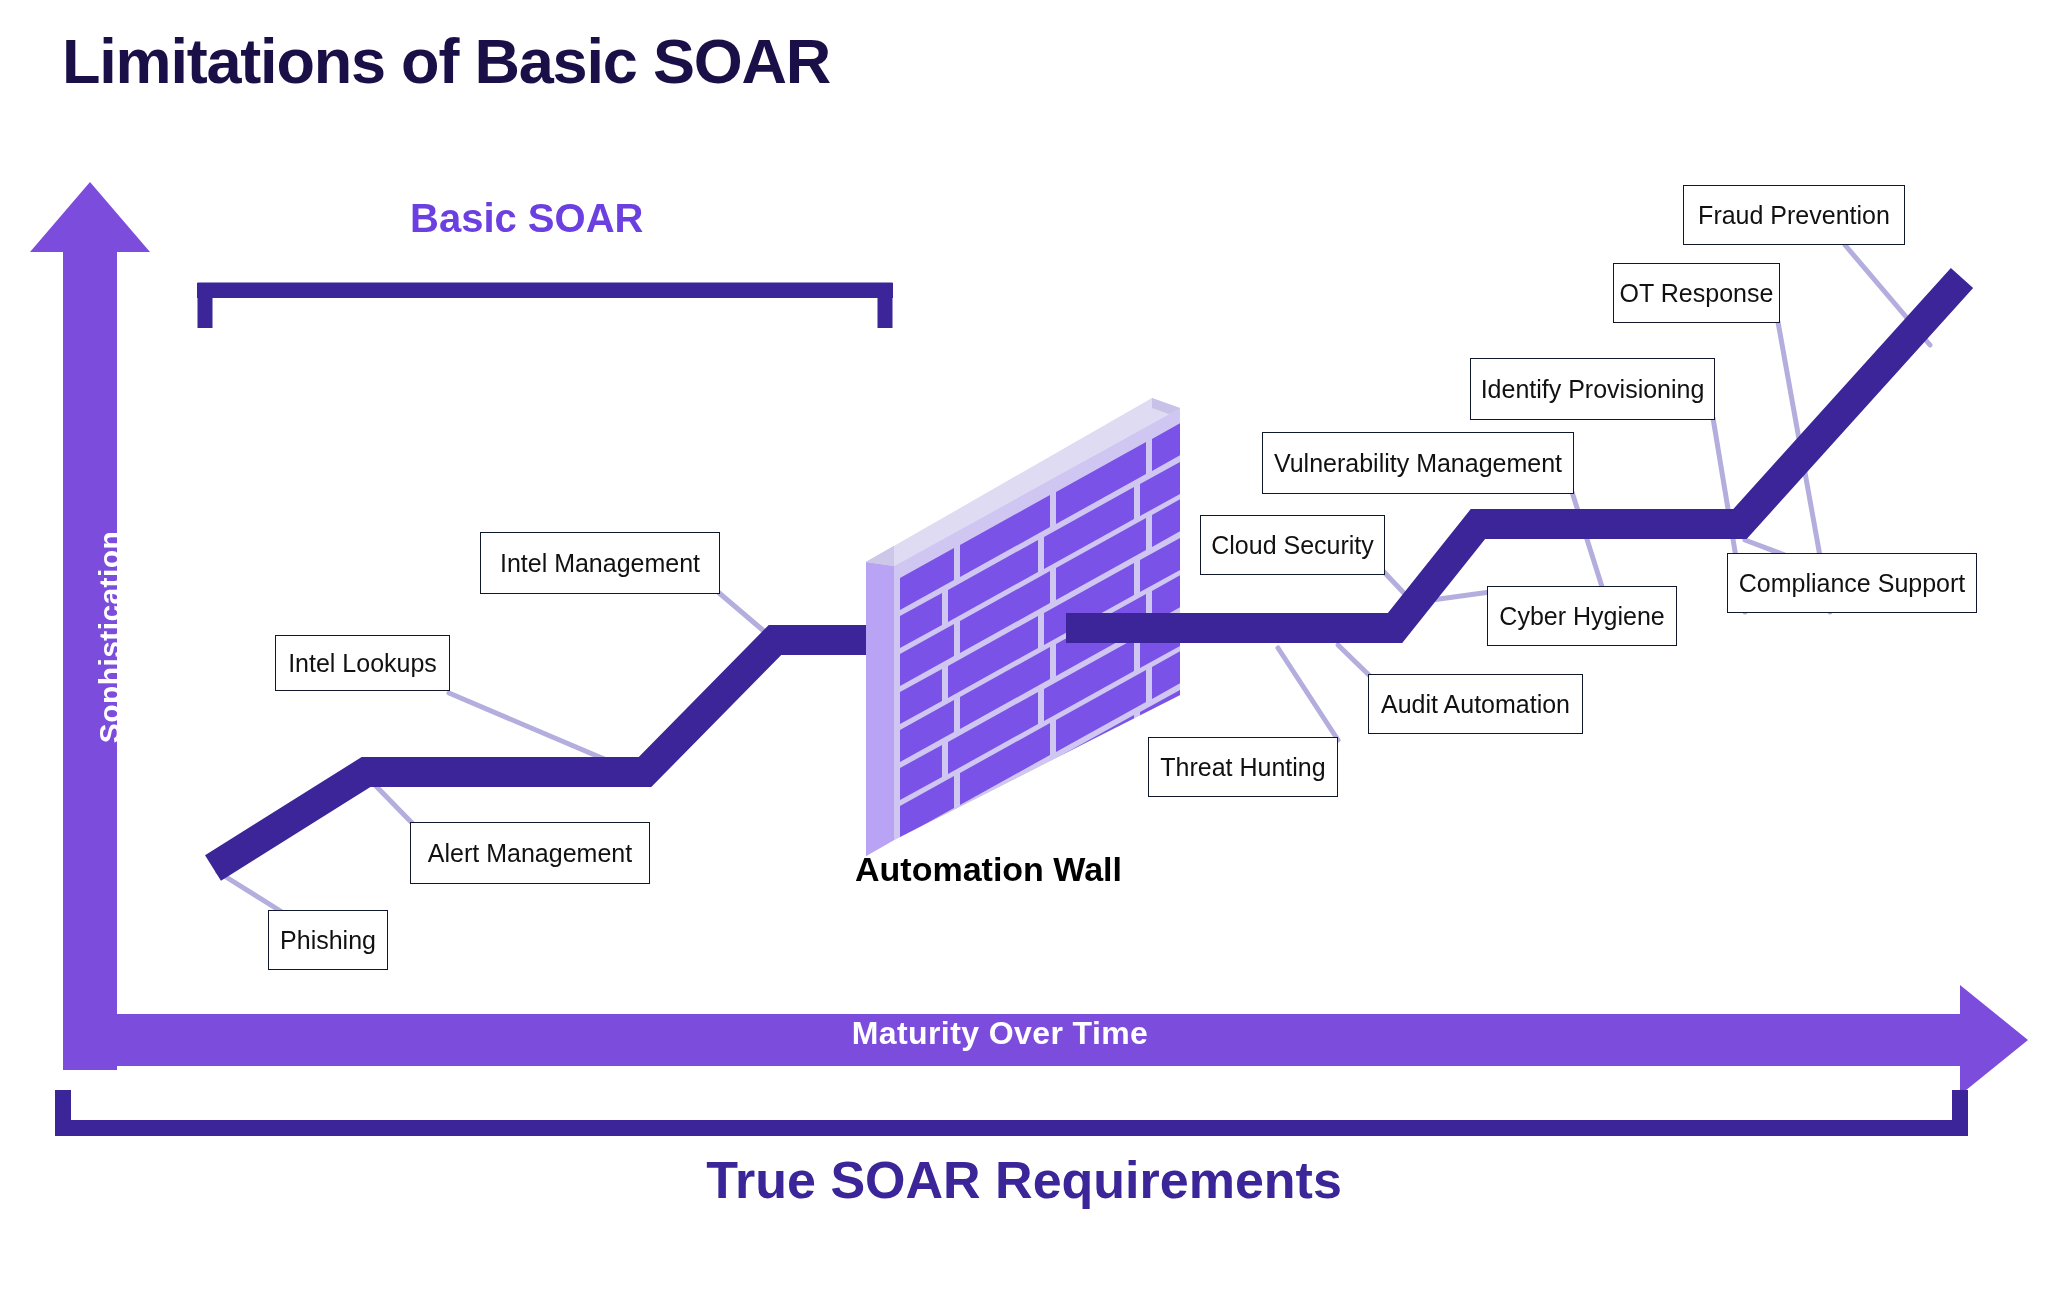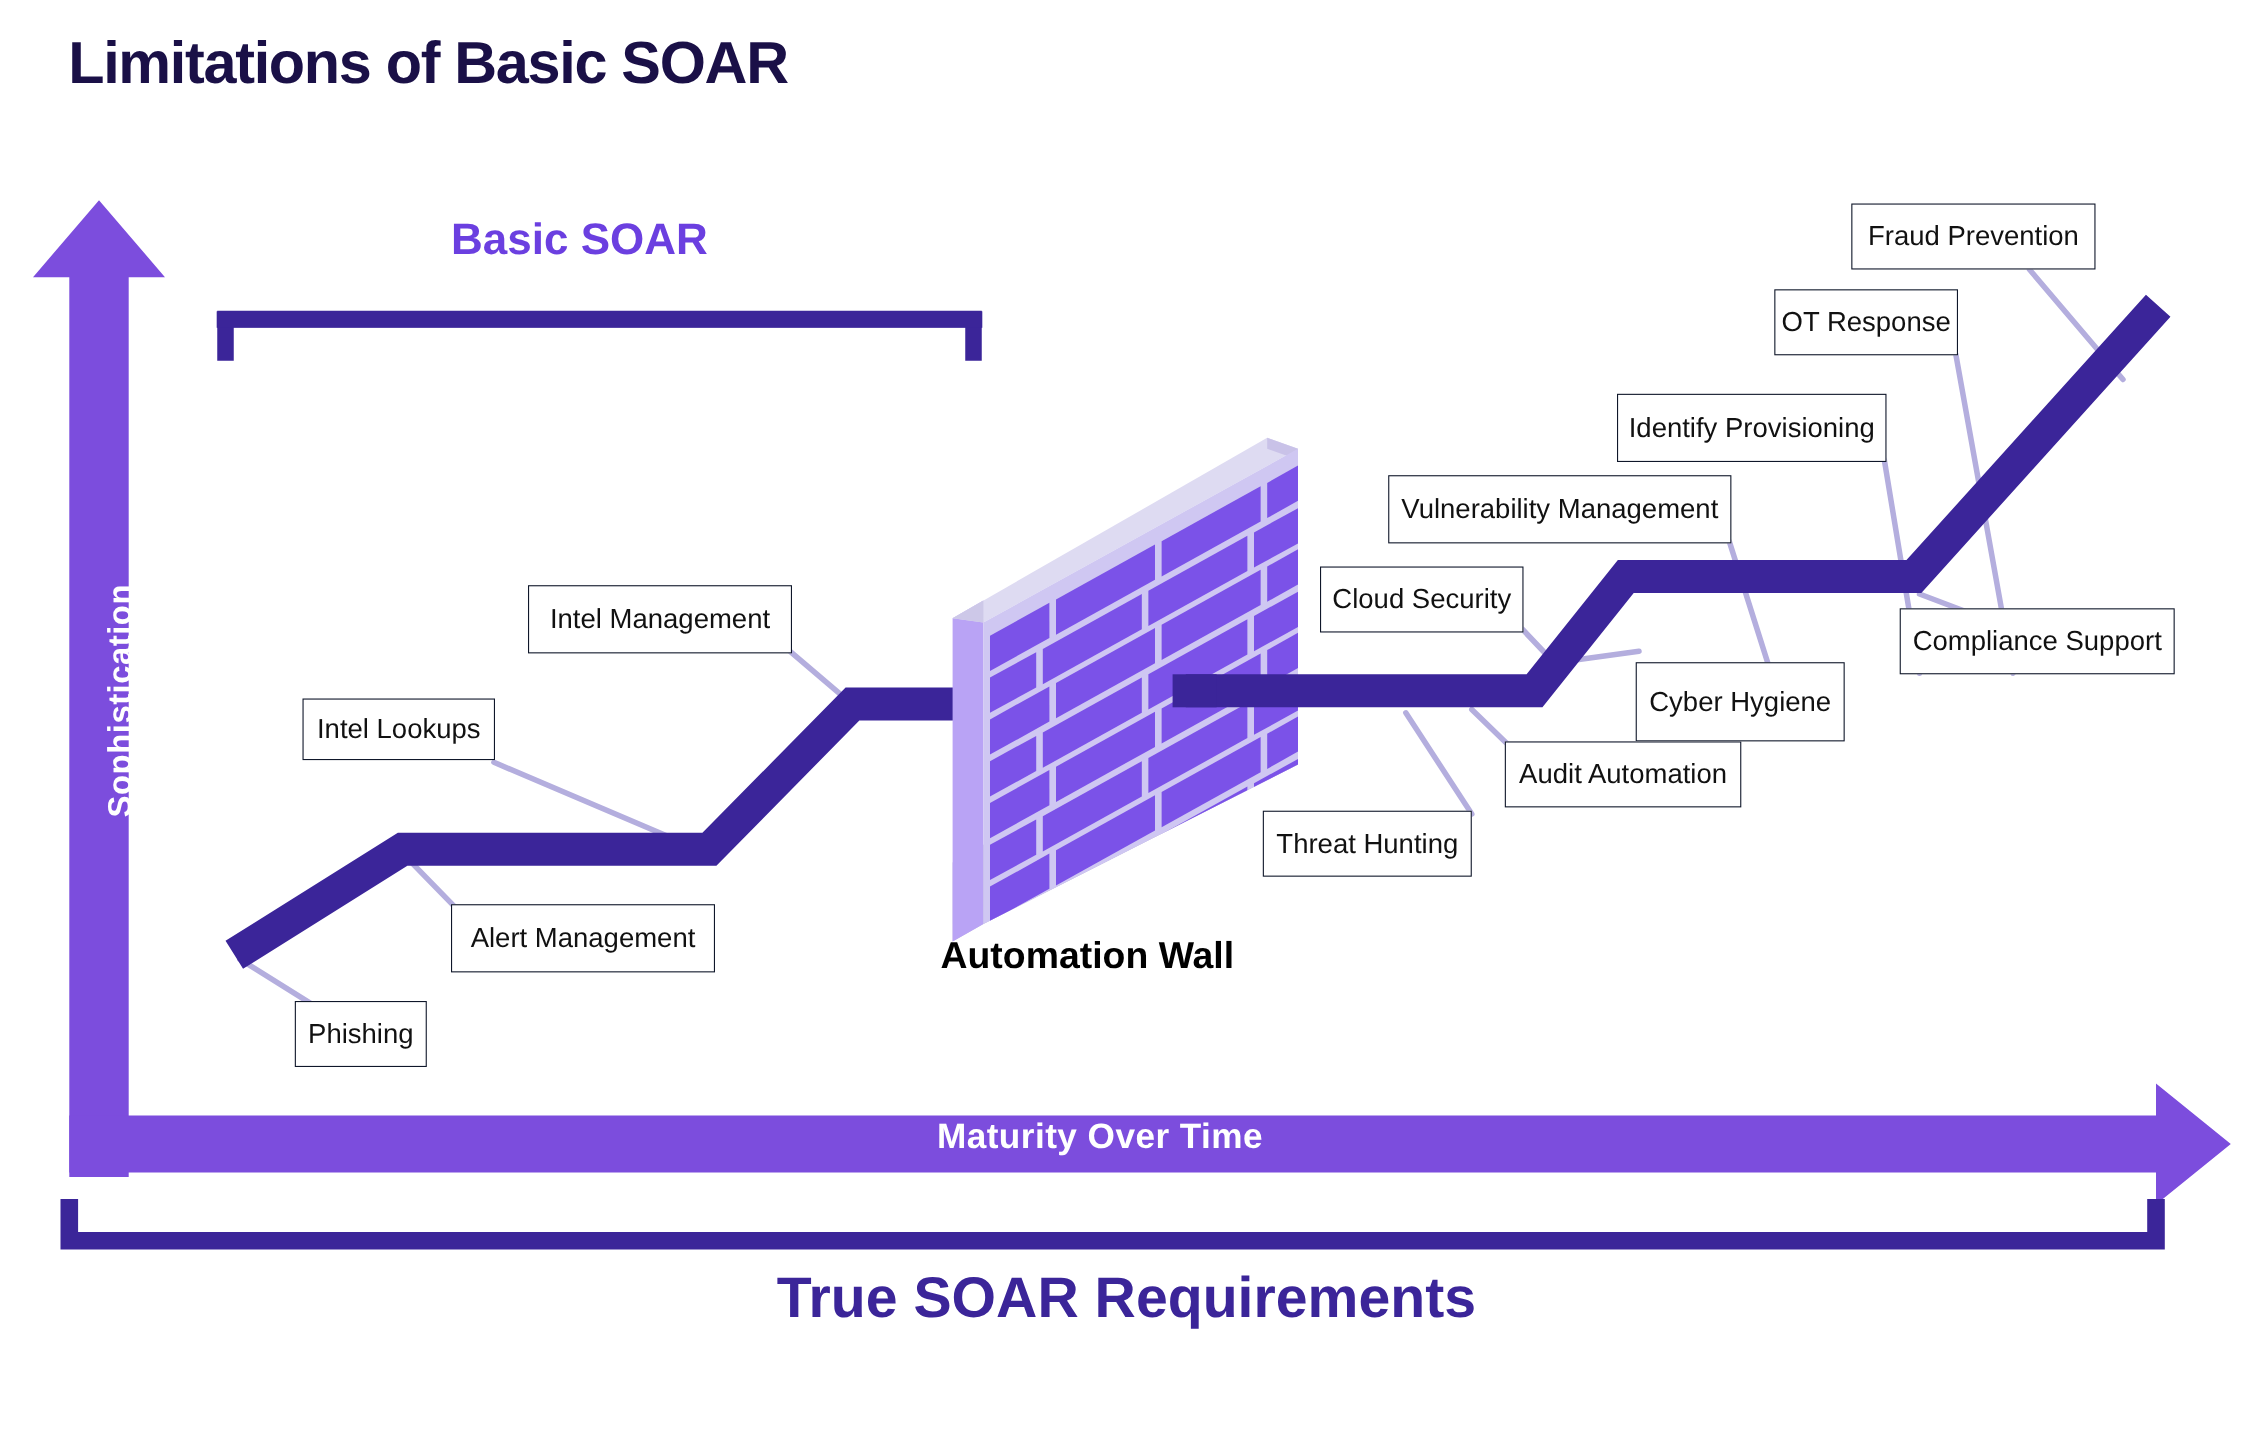--- a/index.html
+++ b/index.html
@@ -21,21 +21,21 @@
     left: 0; top: 0;
     width: 2048px;
     height: 1303px;
   }
 
   
   #page-title {
     position: absolute;
     left: 62px;
     top: 30px;
-    font-size: 54px;
+    font-size: 63px;
     font-weight: 800;
     letter-spacing: -1.2px;
     color: #1a1047;
     white-space: nowrap;
     line-height: 1.0;
   }
 
   
   #basic-soar-label {
     position: absolute;
@@ -270,21 +270,21 @@
   <div id="true-soar-label">True SOAR Requirements</div>
 
   <div id="callout-container">
       <div class="callout" style="left: 268px; top: 910px; width: 120px; height: 60px;">Phishing</div>
       <div class="callout" style="left: 410px; top: 822px; width: 240px; height: 62px;">Alert Management</div>
       <div class="callout" style="left: 275px; top: 635px; width: 175px; height: 56px;">Intel Lookups</div>
       <div class="callout" style="left: 480px; top: 532px; width: 240px; height: 62px;">Intel Management</div>
       <div class="callout" style="left: 1148px; top: 737px; width: 190px; height: 60px;">Threat Hunting</div>
       <div class="callout" style="left: 1368px; top: 674px; width: 215px; height: 60px;">Audit Automation</div>
       <div class="callout" style="left: 1200px; top: 515px; width: 185px; height: 60px;">Cloud Security</div>
-      <div class="callout" style="left: 1487px; top: 586px; width: 190px; height: 72px; margin-top: 16px;">Cyber Hygiene</div>
+      <div class="callout" style="left: 1487px; top: 586px; width: 190px; height: 60px;">Cyber Hygiene</div>
       <div class="callout" style="left: 1262px; top: 432px; width: 312px; height: 62px;">Vulnerability Management</div>
       <div class="callout" style="left: 1470px; top: 358px; width: 245px; height: 62px;">Identify Provisioning</div>
       <div class="callout" style="left: 1727px; top: 553px; width: 250px; height: 60px;">Compliance Support</div>
       <div class="callout" style="left: 1613px; top: 263px; width: 167px; height: 60px;">OT Response</div>
       <div class="callout" style="left: 1683px; top: 185px; width: 222px; height: 60px;">Fraud Prevention</div>
     </div>
 
 </div>
 
 </body></html>

